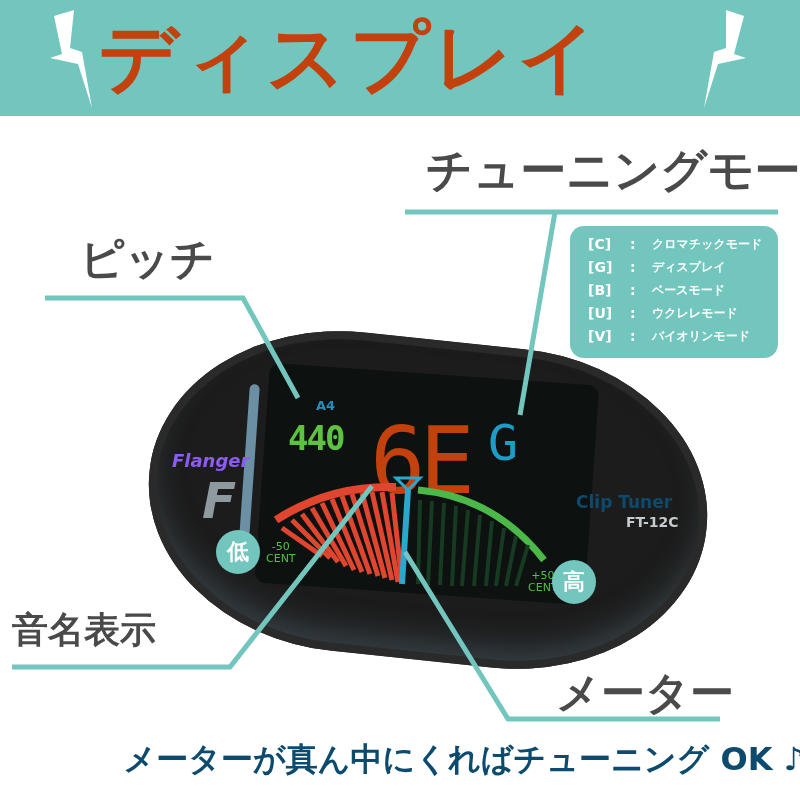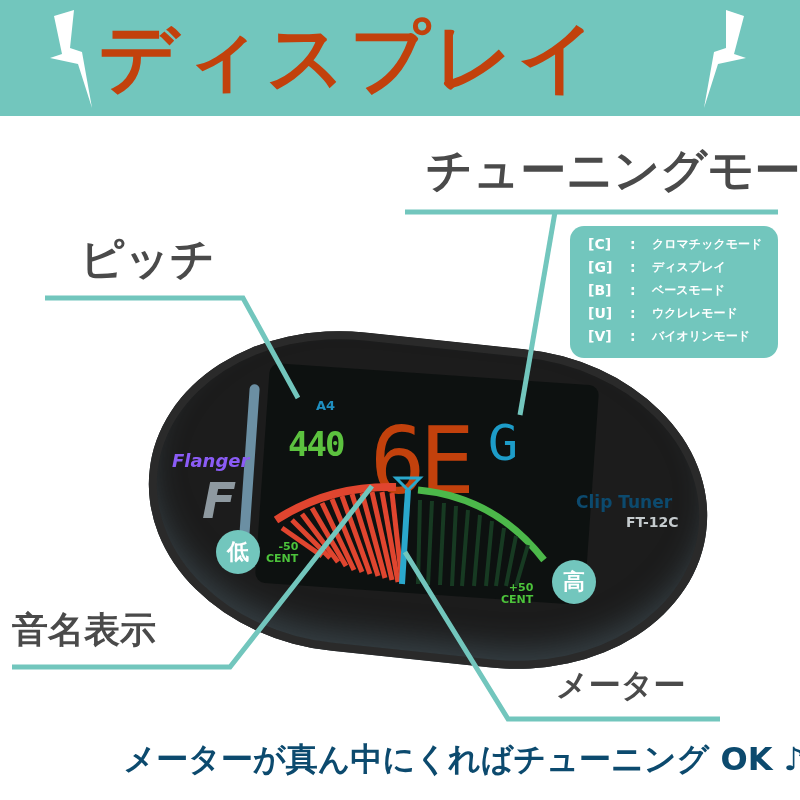--- a/index.html
+++ b/index.html
@@ -4,39 +4,39 @@
 <style>
   html,body{margin:0;padding:0;}
   body{width:800px;height:800px;position:relative;overflow:hidden;background:#ffffff;font-family:"DejaVu Sans",sans-serif;}
   .banner{position:absolute;left:0;top:0;width:800px;height:116px;background:#72c6bd;}
   .banner-title{position:absolute;left:0;top:0;width:700px;height:116px;display:flex;align-items:center;justify-content:center;color:#c2410c;font-weight:bold;font-size:78px;letter-spacing:4px;}
   .bolt{position:absolute;top:8px;}
   .label{position:absolute;color:#4a4a4a;font-weight:bold;white-space:nowrap;}
   .lbl-pitch{left:80px;top:230px;font-size:44px;}
   .lbl-mode{left:426px;top:140px;font-size:46px;}
   .lbl-note{left:12px;top:606px;font-size:36px;}
-  .lbl-meter{left:556px;top:664px;font-size:32px;}
+  .lbl-meter{left:556px;top:664px;font-size:44px;}
   .mode-box{position:absolute;left:570px;top:226px;width:208px;height:132px;background:#72c6bd;border-radius:14px;color:#fff;font-weight:bold;font-size:12px;}
   .mode-row{position:absolute;left:18px;display:flex;gap:0;white-space:nowrap;}
   .mode-key{width:42px;font-size:14px;}
   .mode-sep{width:22px;font-size:14px;}
   .device{position:absolute;left:148px;top:340px;width:560px;height:320px;background:#1c1c1c;border-radius:200px/160px;transform:rotate(6deg);box-shadow:inset 0 0 0 8px #2a2a2a, inset 0 -20px 30px rgba(80,100,110,.5);}
   .screen{position:absolute;left:262px;top:374px;width:330px;height:220px;background:#0d1110;border-radius:10px;transform:rotate(4deg);}
   .side-strip{position:absolute;left:244px;top:384px;width:10px;height:170px;background:#6b8fa3;border-radius:5px;transform:rotate(4deg);}
   .brand{position:absolute;left:172px;top:450px;color:#8b5cf6;font-style:italic;font-weight:bold;font-size:18px;}
   .brand-f{position:absolute;left:202px;top:472px;color:#8e99a0;font-style:italic;font-weight:bold;font-size:50px;}
   .clip{position:absolute;left:576px;top:492px;color:#0c4a6e;font-weight:bold;font-size:17px;}
   .model{position:absolute;left:590px;top:514px;color:#c5cbce;font-weight:bold;font-size:14px;margin-left:36px;}
   .a4{position:absolute;left:292px;top:398px;color:#1f8fc0;font-weight:bold;font-size:13px;margin-left:24px;}
-  .pitchval{position:absolute;left:288px;top:418px;color:#5cc23f;font-family:"DejaVu Sans Mono",monospace;font-weight:bold;font-size:34px;letter-spacing:-2px;margin-top:6px;}
+  .pitchval{position:absolute;left:288px;top:418px;color:#5cc23f;font-family:"DejaVu Sans Mono",monospace;font-weight:bold;font-size:34px;letter-spacing:-2px;}
   .note{position:absolute;left:370px;top:380px;color:#c2410c;font-family:"DejaVu Sans Mono",monospace;font-size:92px;line-height:1;letter-spacing:-6px;margin-top:36px;}
   .mode-letter{position:absolute;left:488px;top:418px;color:#1d9cc8;font-family:"DejaVu Sans Mono",monospace;font-size:50px;line-height:1;}
-  .cent{position:absolute;color:#4cc33b;font-weight:bold;font-size:11px;text-align:right;line-height:1.05;}
+  .cent{position:absolute;color:#4cc33b;font-weight:normal;font-size:11px;text-align:center;line-height:1.05;}
   .cent-l{left:266px;top:541px;}
-  .cent-r{left:501px;top:570px;margin-top:12px;}
+  .cent-r{left:528px;top:570px;}
   .circle{position:absolute;width:44px;height:44px;border-radius:50%;background:#72c6bd;color:#fff;font-weight:bold;font-size:22px;display:flex;align-items:center;justify-content:center;}
   .c-low{left:216px;top:530px;}
   .c-high{left:552px;top:560px;}
   .bottom{position:absolute;left:4px;top:738px;width:800px;text-align:right;color:#0c4a6e;font-weight:bold;font-size:32px;white-space:nowrap;}
   svg.overlay{position:absolute;left:0;top:0;}
 </style>
 </head>
 <body>
 
 <div class="banner"></div>

